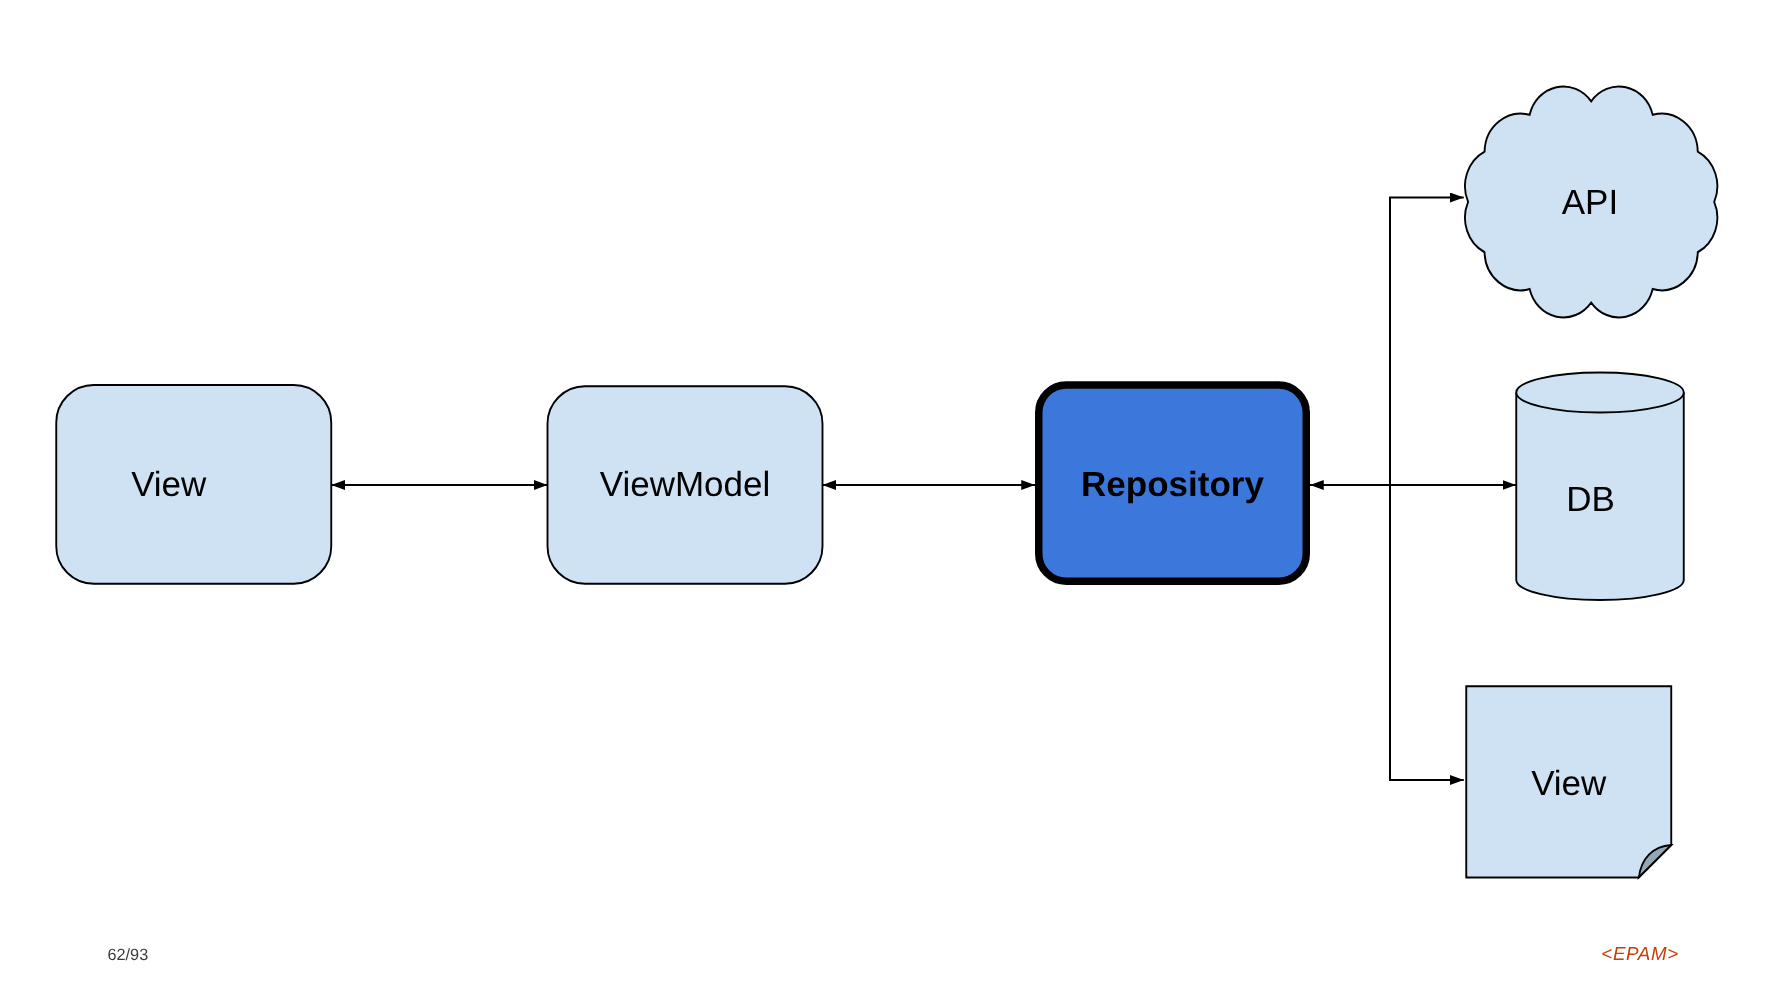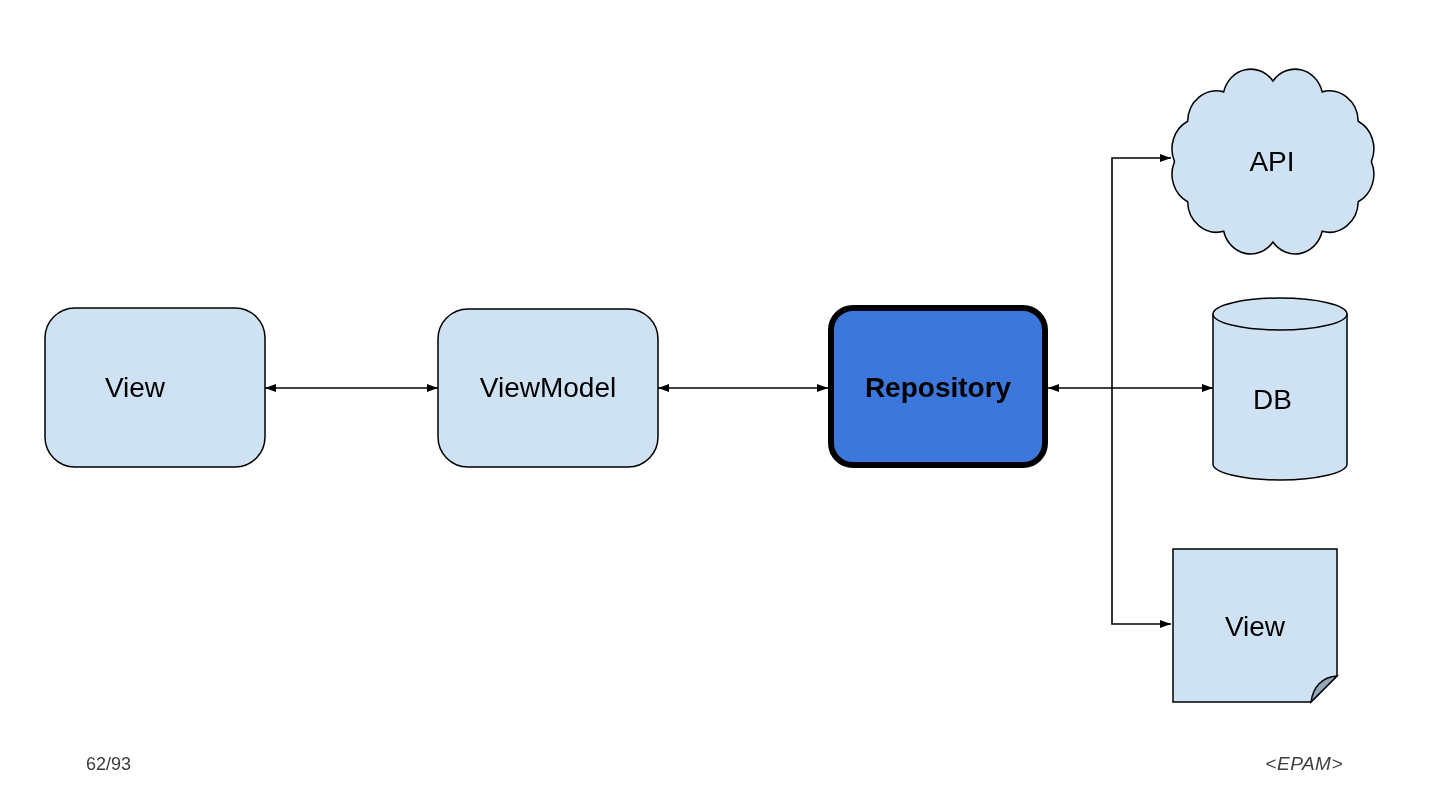--- a/index.html
+++ b/index.html
@@ -18,32 +18,32 @@
     font-size: 28px;
     line-height: 34px;
     color: #000000;
     white-space: nowrap;
   }
   .node-label.bold { font-weight: bold; }
   .footer-page {
     position: absolute;
     left: 86px;
     top: 754px;
-    font-size: 18px;
+    font-size: 13px;
     line-height: 20px;
     color: #3b3b3b;
   }
   .footer-brand {
     position: absolute;
     right: 86px;
     top: 754px;
-    font-size: 19px;
+    font-size: 15px;
     line-height: 20px;
     font-style: italic;
-    color: #404040;
+    color: #c2410c;
     letter-spacing: 0.5px;
   }
 </style>
 </head>
 <body>
 
 <div class="slide">
 
   <svg class="diagram-svg" width="1429" height="804" viewBox="0 0 1429 804">
     <defs>

